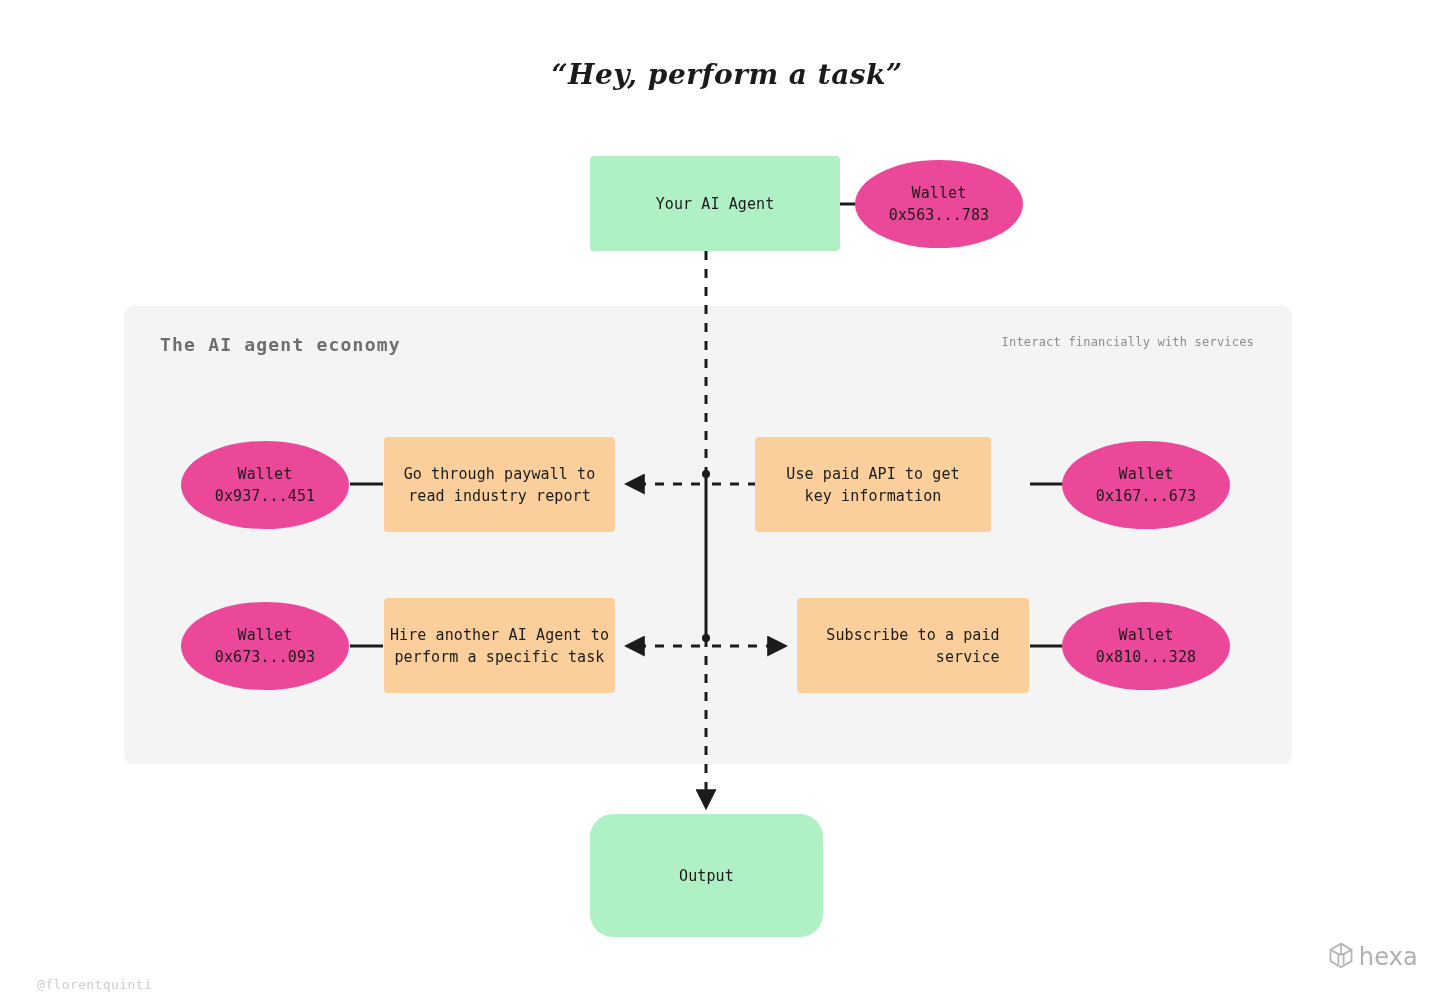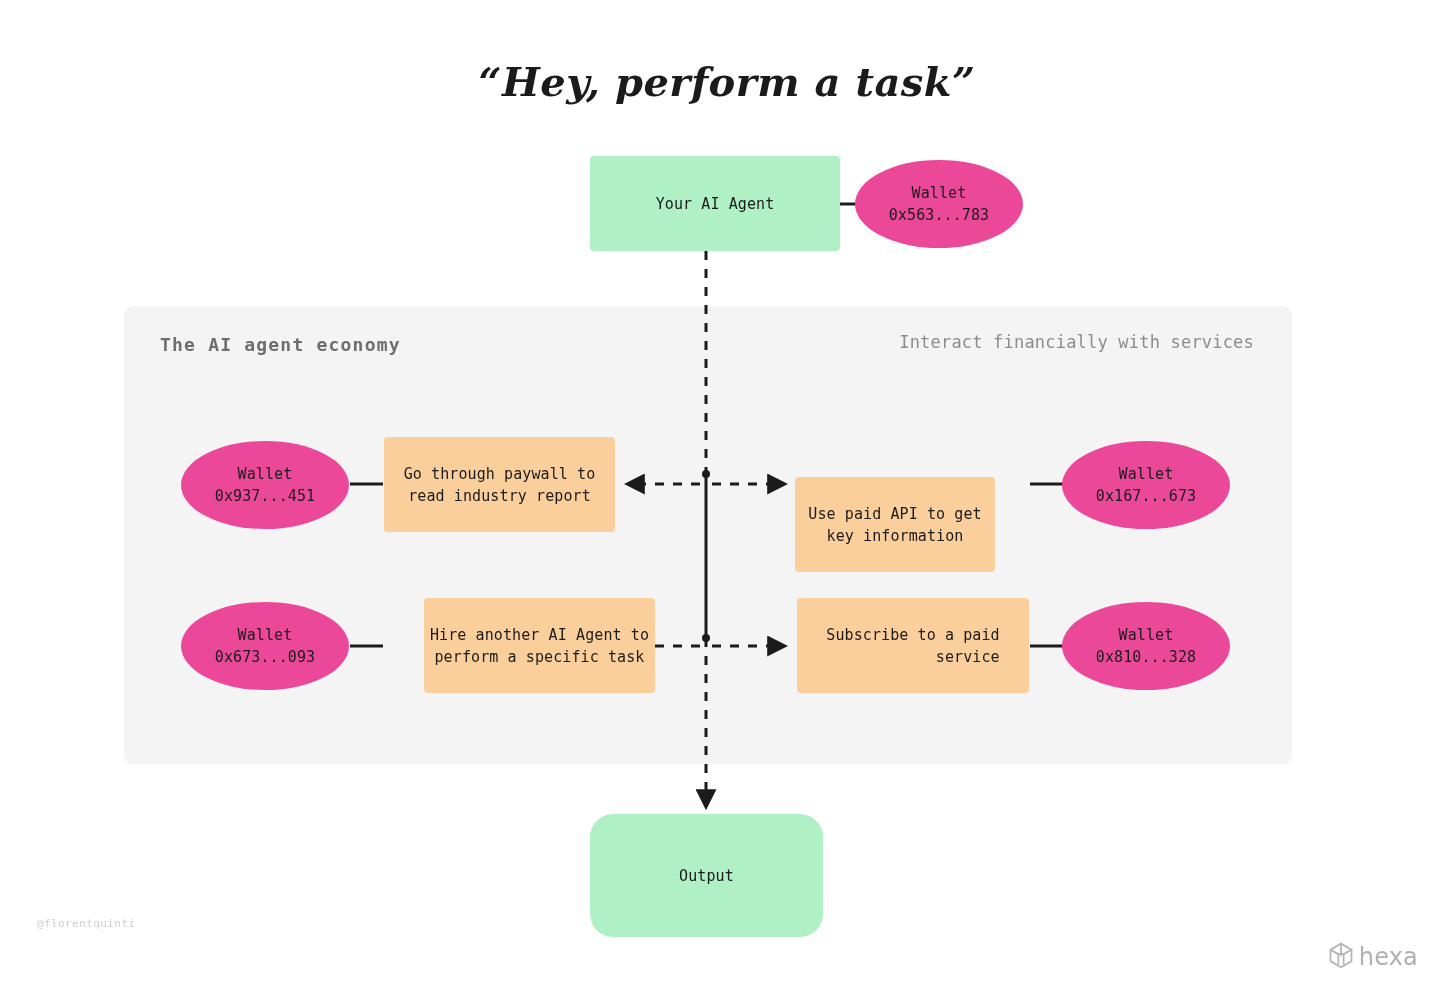--- a/index.html
+++ b/index.html
@@ -23,21 +23,21 @@
   
   #title {
     position: absolute;
     left: 0;
     top: 58px;
     width: 1454px;
     text-align: center;
     font-family: "DejaVu Serif", "Liberation Serif", serif;
     font-style: italic;
     font-weight: 700;
-    font-size: 40px;
+    font-size: 28px;
     letter-spacing: 0.5px;
     color: #1b1b1b;
     white-space: nowrap;
   }
 
   
   #economy-panel {
     position: absolute;
     left: 124px;
     top: 306px;
@@ -57,21 +57,21 @@
     color: #6e6e6e;
     white-space: nowrap;
   }
 
   #panel-subtitle {
     position: absolute;
     right: 200px;
     top: 332px;
     width: 420px;
     text-align: right;
-    font-size: 17px;
+    font-size: 12px;
     line-height: 21.5px;
     letter-spacing: 0.2px;
     color: #8c8c8c;
   }
   #panel-subtitle span { display: block; white-space: nowrap; }
 
   
   .node {
     position: absolute;
     display: flex;
@@ -100,22 +100,22 @@
   }
 
   .node-label { display: block; }
   .node-label span { display: block; white-space: nowrap; }
 
   
   #agent-box   { left: 590px; top: 156px; width: 250px; height: 95px; }
   #agent-wallet{ left: 855px; top: 160px; width: 168px; height: 88px; }
 
   #box-paywall   { left: 384px; top: 437px; width: 231px; height: 95px; text-align: center; }
-  #box-api       { left: 795px; top: 437px; width: 200px; height: 95px; margin-top: 40px; }
-  #box-hire      { left: 384px; top: 598px; width: 231px; height: 95px; margin-left: 40px; }
+  #box-api       { left: 755px; top: 437px; width: 236px; height: 95px; }
+  #box-hire      { left: 384px; top: 598px; width: 231px; height: 95px; }
   #box-subscribe { left: 797px; top: 598px; width: 232px; height: 95px; text-align: right; }
 
   #wallet-paywall   { left: 181px; top: 441px; width: 168px; height: 88px; }
   #wallet-api       { left: 1062px; top: 441px; width: 168px; height: 88px; }
   #wallet-hire      { left: 181px; top: 602px; width: 168px; height: 88px; }
   #wallet-subscribe { left: 1062px; top: 602px; width: 168px; height: 88px; }
 
   #output-box { left: 590px; top: 814px; width: 233px; height: 123px; border-radius: 23px; }
 
   
@@ -124,22 +124,22 @@
     left: 0; top: 0;
     width: 1454px;
     height: 1000px;
     pointer-events: none;
   }
 
   
   #handle {
     position: absolute;
     left: 37px;
-    top: 917px;
-    font-size: 11px;
+    top: 977px;
+    font-size: 13px;
     letter-spacing: 0.4px;
     color: #cdcdcd;
     white-space: nowrap;
   }
 
   #brand {
     position: absolute;
     right: 36px;
     top: 941px;
     display: flex;

